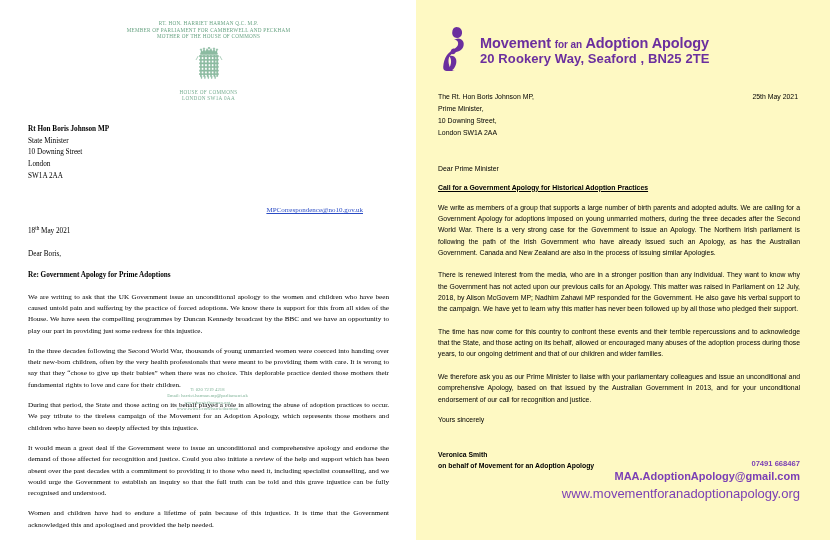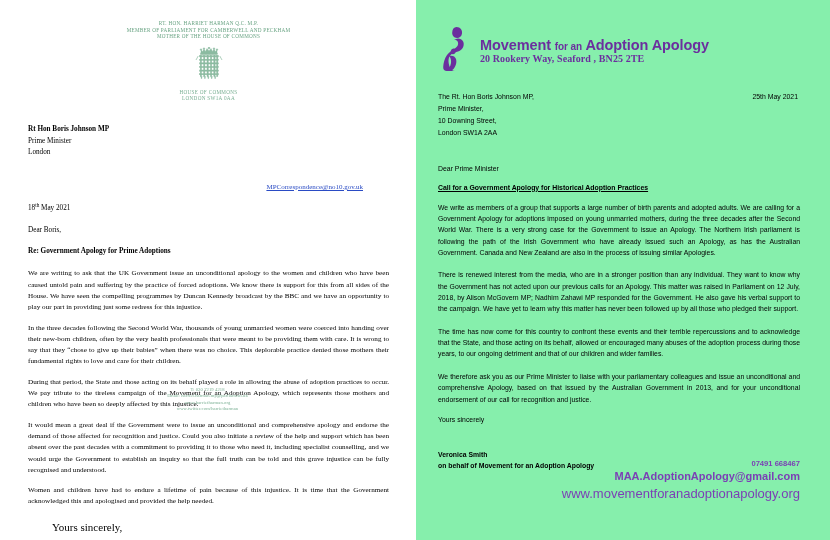--- a/index.html
+++ b/index.html
@@ -124,21 +124,21 @@
   }
 
   
   .letter-right {
     position: relative;
     width: 414px;
     height: 540px;
     box-sizing: border-box;
     padding: 26px 30px 10px 22px;
     font-family: "Liberation Sans", sans-serif;
-    background: #86efac;
+    background: #fef9c3;
   }
   .maa-head {
     display: flex;
     align-items: center;
     gap: 10px;
     margin-left: 2px;
   }
   .maa-logo { width: 30px; height: 46px; flex: 0 0 auto; }
   .maa-titles { padding-top: 2px; }
   .maa-title {
@@ -147,25 +147,24 @@
     font-weight: bold;
     letter-spacing: -0.1px;
     white-space: nowrap;
   }
   .maa-title .small {
     font-size: 10px;
     font-weight: bold;
   }
   .maa-sub {
     color: #6b2f9e;
-    font-size: 10px;
+    font-size: 13px;
     font-weight: bold;
     margin-top: 0;
     letter-spacing: 0.1px;
-    font-family: Liberation Serif, serif;
   }
   .r-addr-row {
     display: flex;
     justify-content: space-between;
     margin-top: 19px;
     font-size: 6.9px;
     line-height: 1.72;
   }
   .r-date { font-size: 6.9px; padding-right: 2px; }
   .r-salut {
@@ -256,22 +255,24 @@
       </div>
 
       <div class="hoc-address">
         <div class="al">HOUSE OF COMMONS</div>
         <div class="al">LONDON SW1A 0AA</div>
       </div>
     </div>
 
     <div class="recipient">
       <div class="bold">Rt Hon Boris Johnson MP</div>
-      <div>Prime Minister</div>
+      <div>State Minister</div>
+      <div>10 Downing Street</div>
       <div>London</div>
+      <div>SW1A 2AA</div>
     </div>
 
     <div class="email-line">
       <a href="#">MPCorrespondence@no10.gov.uk</a>
     </div>
 
     <div class="date-left"><span>18</span><sup>th</sup><span> May 2021</span></div>
 
     <div class="salut-left">Dear Boris,</div>
 

